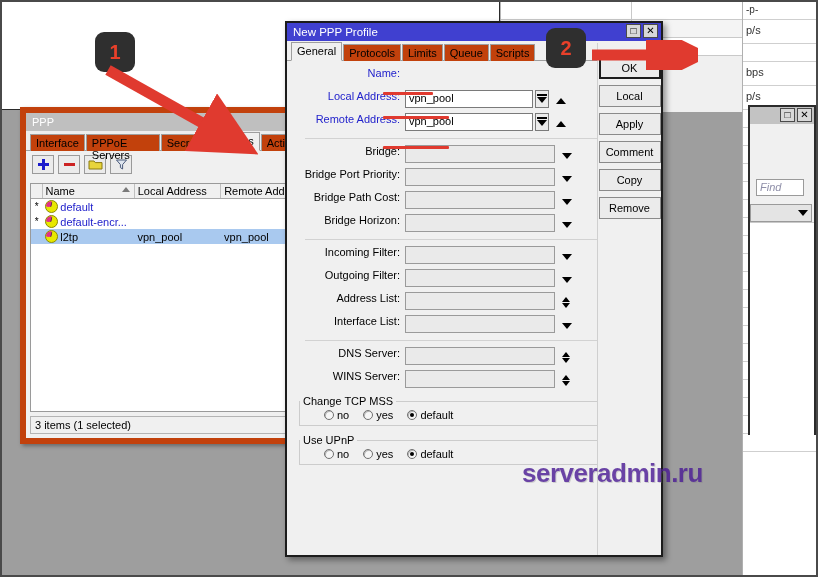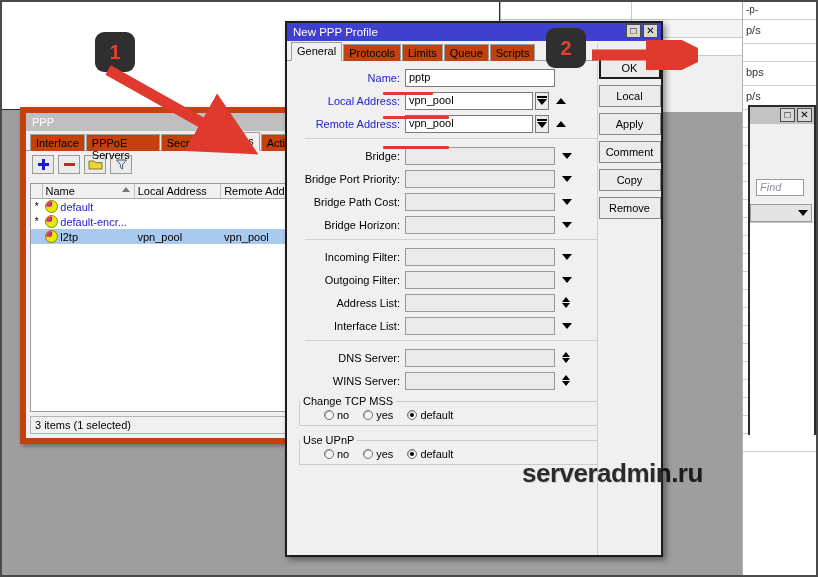--- a/index.html
+++ b/index.html
@@ -154,21 +154,21 @@
     height:18px;background:#4040d0;color:#fff;font-size:11.5px;
     padding:3px 0 0 6px;box-sizing:border-box;position:relative;
   }
   #dlg-title .wbtns{position:absolute;right:3px;top:1px;display:flex;gap:2px;}
   #dlg-tabs{
     height:20px;background:#f0f0f0;display:flex;align-items:flex-end;
     padding-left:4px;box-sizing:border-box;border-bottom:1px solid #9e9e9e;
   }
   #dlg-body{position:absolute;left:0;top:38px;right:0;bottom:0;}
   .frow{
-    position:relative;height:21px;margin:0 4px 2px 0;display:flex;align-items:center;
+    position:relative;height:21px;margin:0 4px 2px 0;display:flex;
   }
   .flabel{
     width:118px;text-align:right;padding-right:5px;font-size:11px;
     box-sizing:border-box;white-space:nowrap;
   }
   .flabel.blue{color:#2222cc;}
   .finput{
     height:18px;background:#fff;border:1px solid #7a7a7a;box-sizing:border-box;
     font-size:11px;padding:1px 0 0 3px;color:#000;overflow:hidden;white-space:nowrap;
   }
@@ -220,21 +220,21 @@
   .badge{
     width:40px;height:40px;background:#2f2f2f;border-radius:9px;
     display:flex;align-items:center;justify-content:center;
     color:#e8402a;font-size:20px;font-weight:bold;
     font-family:"Liberation Sans",sans-serif;
   }
   #badge1{left:95px;top:32px;}
   #badge2{left:546px;top:28px;}
   .arrow-svg{pointer-events:none;}
   #watermark{
-    left:522px;top:458px;font-size:26px;font-weight:bold;color:#000000;
+    left:522px;top:458px;font-size:26px;font-weight:bold;color:#4c1d95;
     opacity:.82;letter-spacing:-.5px;
     font-family:"Liberation Sans",sans-serif;
     text-shadow:1px 1px 0 rgba(120,120,120,.35);
   }
   .red-ul{position:absolute;height:3px;background:#e03a2f;border-radius:1px;}
 </style>
 </head>
 <body>
 
 <div class="abs" id="bg-app"></div>
@@ -388,21 +388,20 @@
     <div class="tab">Protocols</div>
     <div class="tab">Limits</div>
     <div class="tab">Queue</div>
     <div class="tab">Scripts</div>
   </div>
 
   <div id="dlg-body">
 
     <div class="frow" style="margin-top:6px;">
       <div class="flabel blue">Name:</div>
-      <div class="finput" style="width:150px;">pptp</div>
     </div>
 
     <div class="frow">
       <div class="flabel blue">Local Address:</div>
       <div class="finput" style="width:128px;">vpn_pool</div>
       <div class="spin-box">
         <span class="bar-dd">
             <span class="bar"></span>
             <span class="tri"></span>
           </span>

